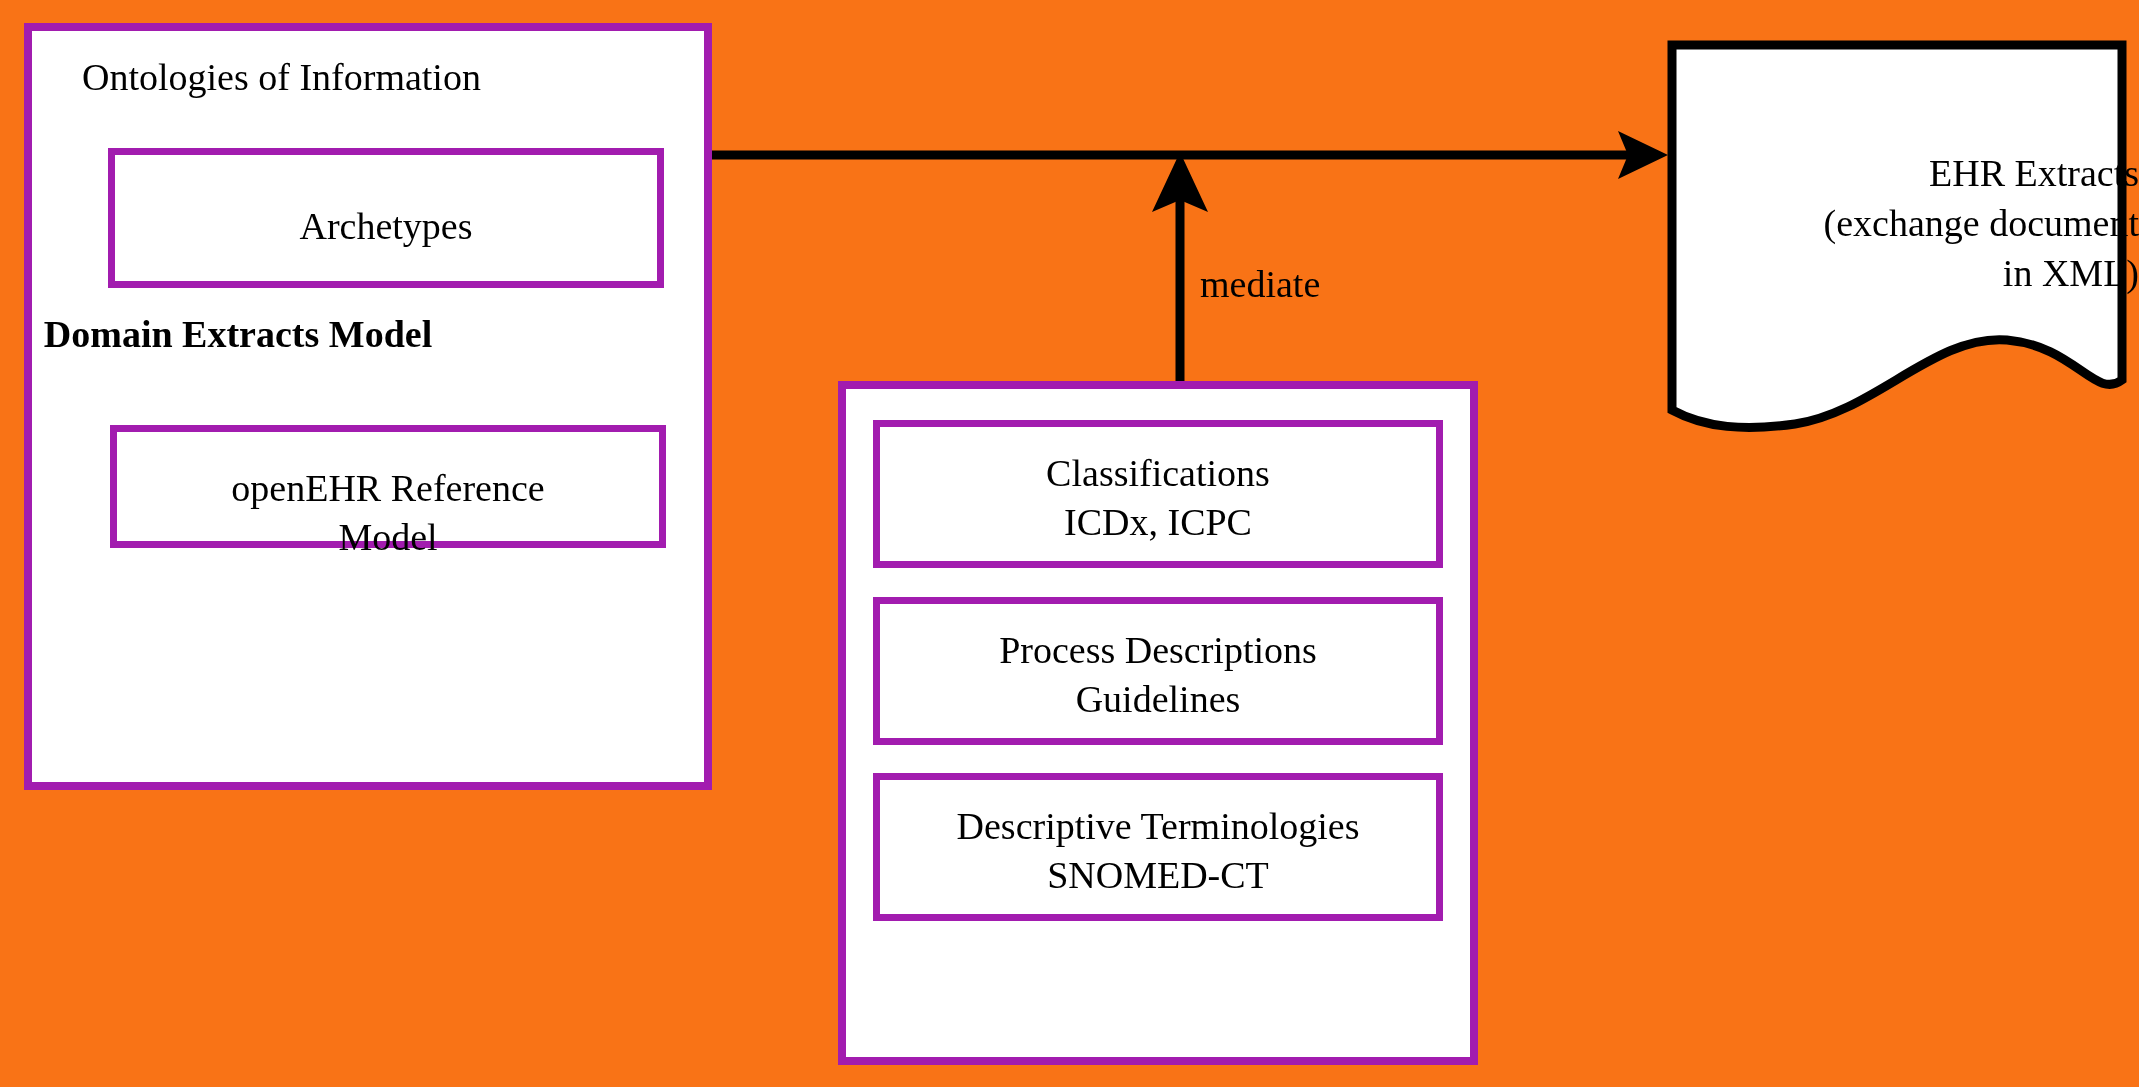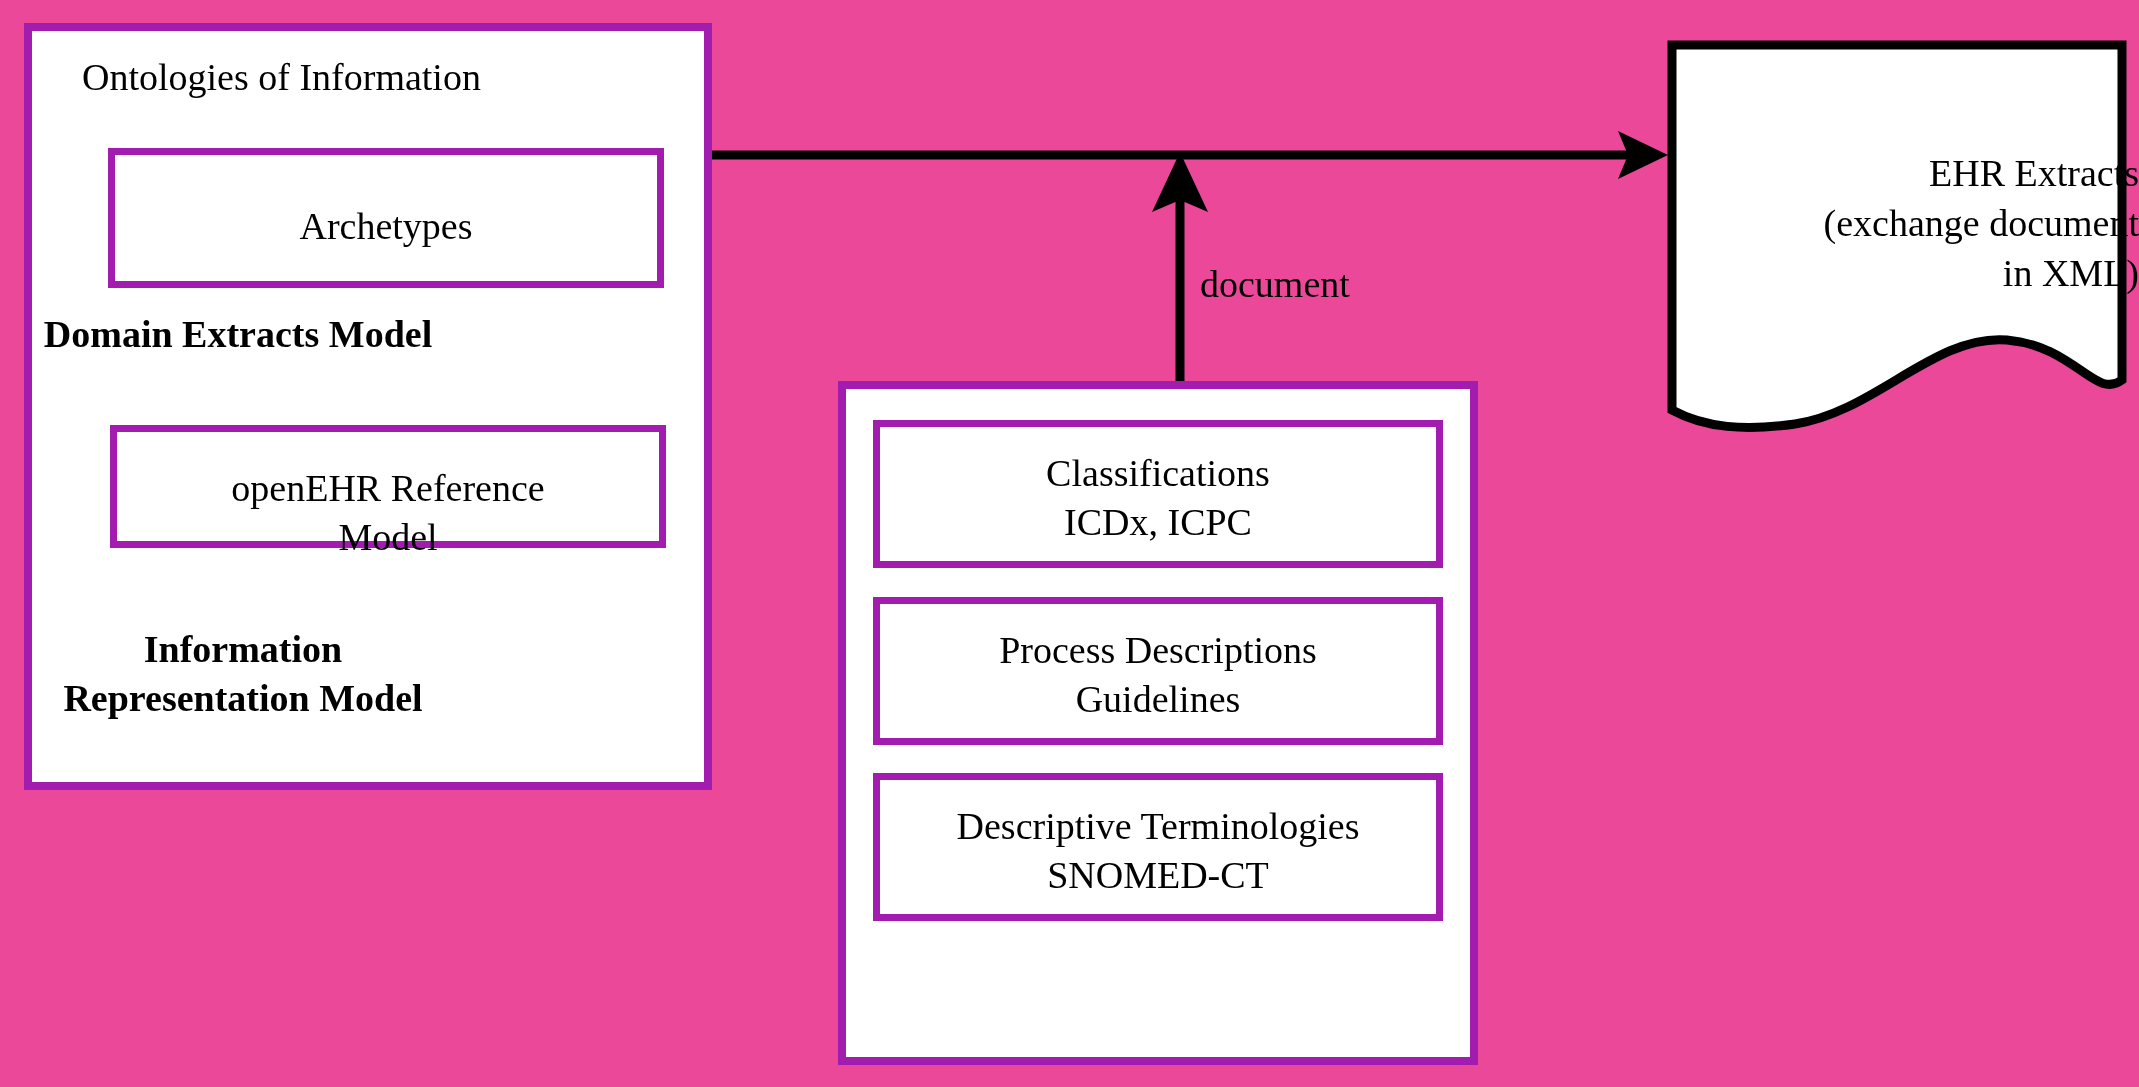--- a/index.html
+++ b/index.html
@@ -4,21 +4,21 @@
 <style>
   html, body {
     margin: 0;
     padding: 0;
     background: #ffffff;
   }
   #canvas {
     position: relative;
     width: 2139px;
     height: 1087px;
-    background: #ec4899;
+    background: #f97316;
     overflow: hidden;
     font-family: "Liberation Serif", "DejaVu Serif", serif;
     color: #000000;
   }
 
   
   .box {
     position: absolute;
     box-sizing: border-box;
     border: 6px solid #a21caf;
@@ -150,22 +150,20 @@
     <div class="box-label" id="archetypes-label">Archetypes</div>
   </div>
 
   <div id="domain-content-model-label">Domain Extracts Model</div>
 
   <div class="box inner" id="openehr-box">
     <div class="box-label" id="openehr-label">openEHR Reference
 Model</div>
   </div>
 
-  <div id="information-representation-label">Information
-Representation Model</div>
 
   <div class="box outer" id="center-outer"></div>
 
   <div class="box inner" id="process-box">
     <div class="box-label" id="process-label">Process Descriptions
 Guidelines</div>
   </div>
 
   <div class="box inner" id="classifications-box">
     <div class="box-label" id="classifications-label">Classifications
@@ -195,15 +193,15 @@
       <line x1="712" y1="155" x2="1640" y2="155" stroke="#000000" stroke-width="9"></line>
       <polygon points="1668,155 1618,131 1628,155 1618,179" fill="#000000"></polygon>
     </g>
 
     <g>
       <line x1="1180" y1="381" x2="1180" y2="172" stroke="#000000" stroke-width="9"></line>
       <polygon points="1180,152 1152,212 1180,200 1208,212" fill="#000000"></polygon>
     </g>
   </svg>
 
-  <div id="mediate-label">document</div>
+  <div id="mediate-label">mediate</div>
 
 </div>
 
 </body></html>

